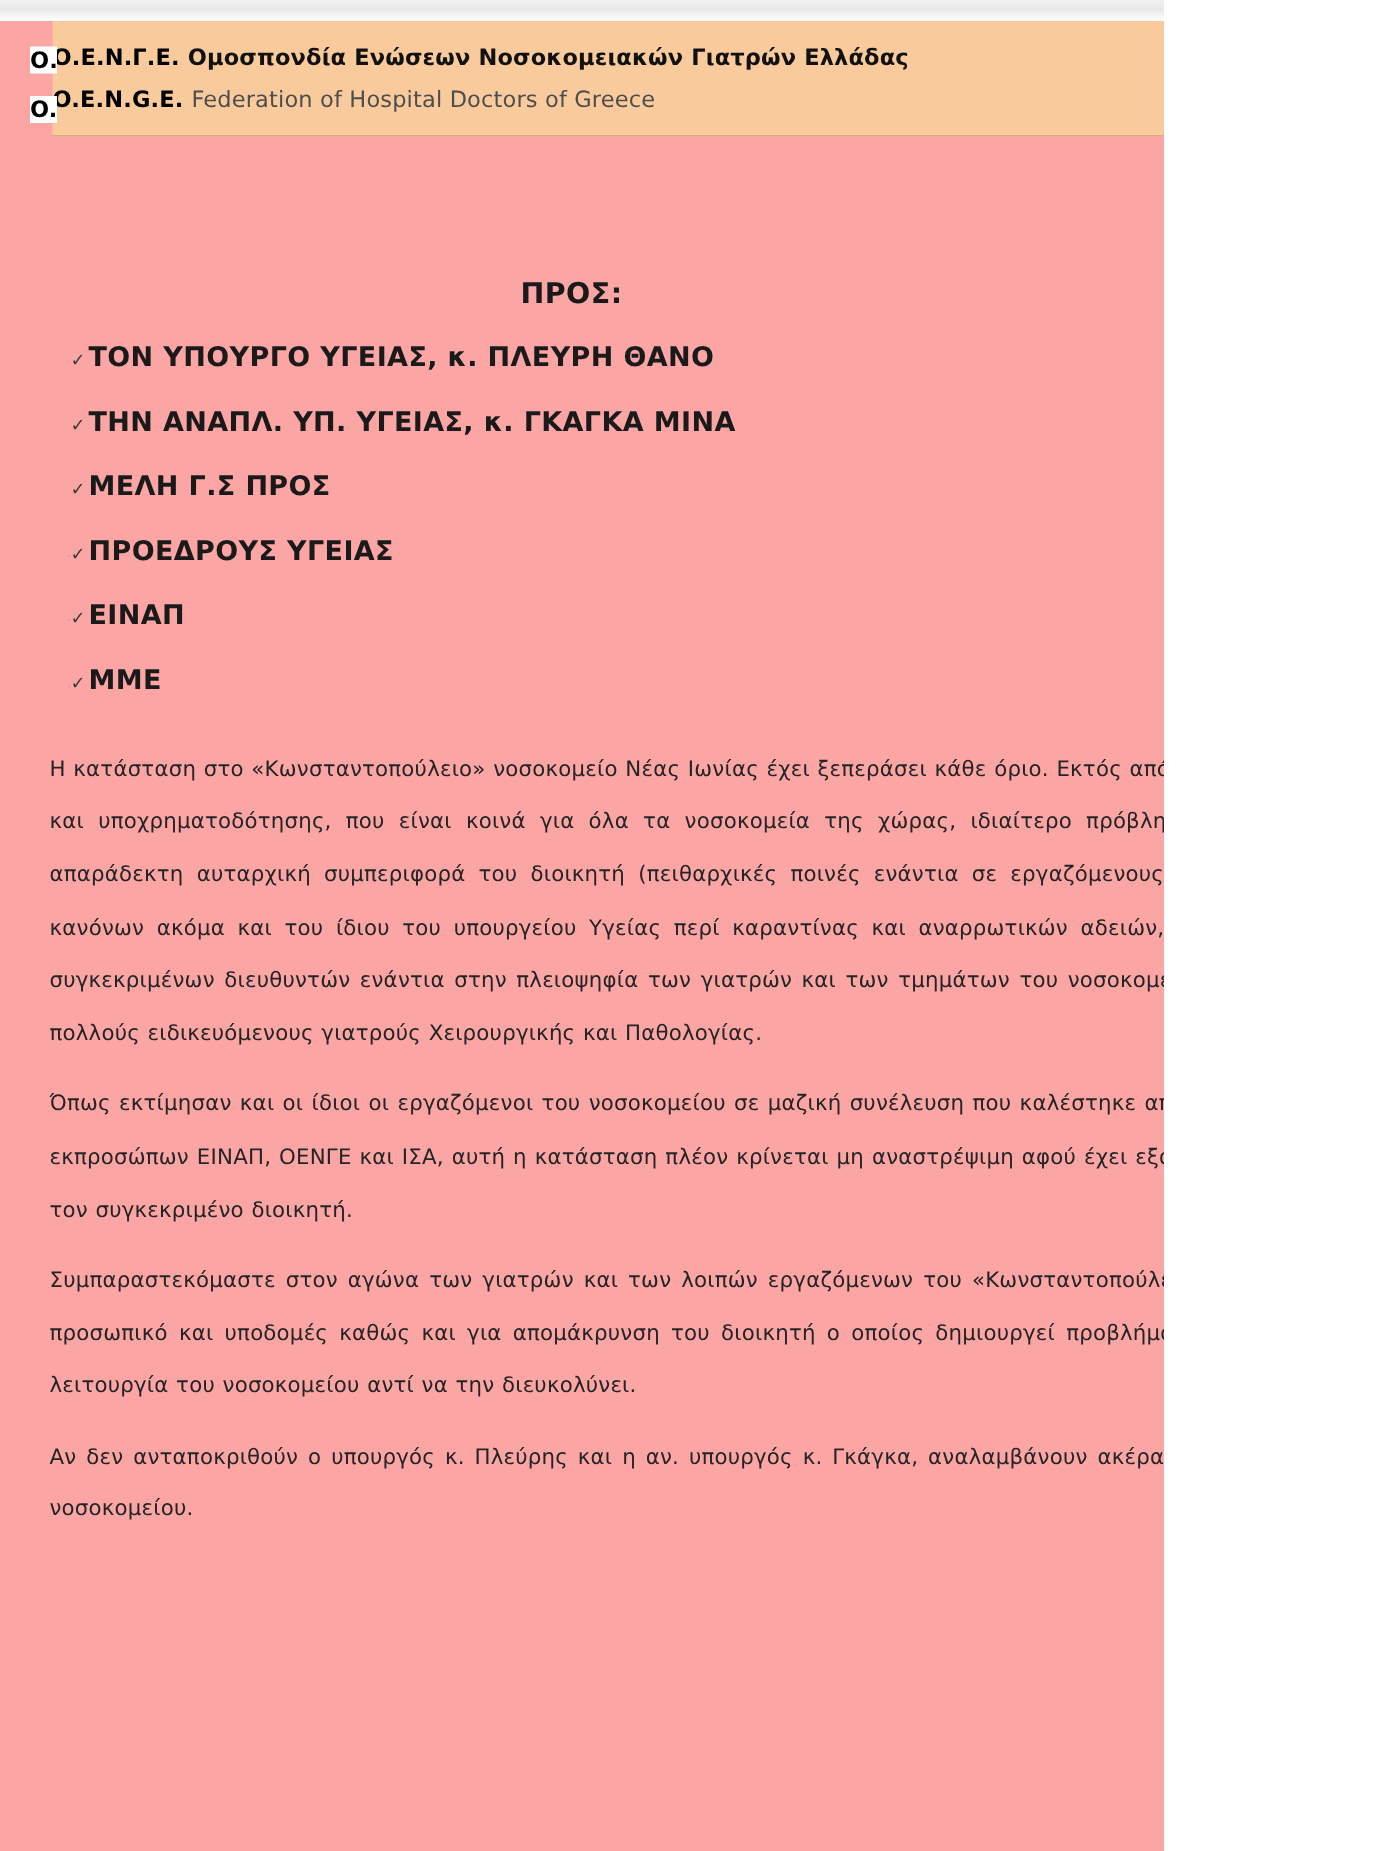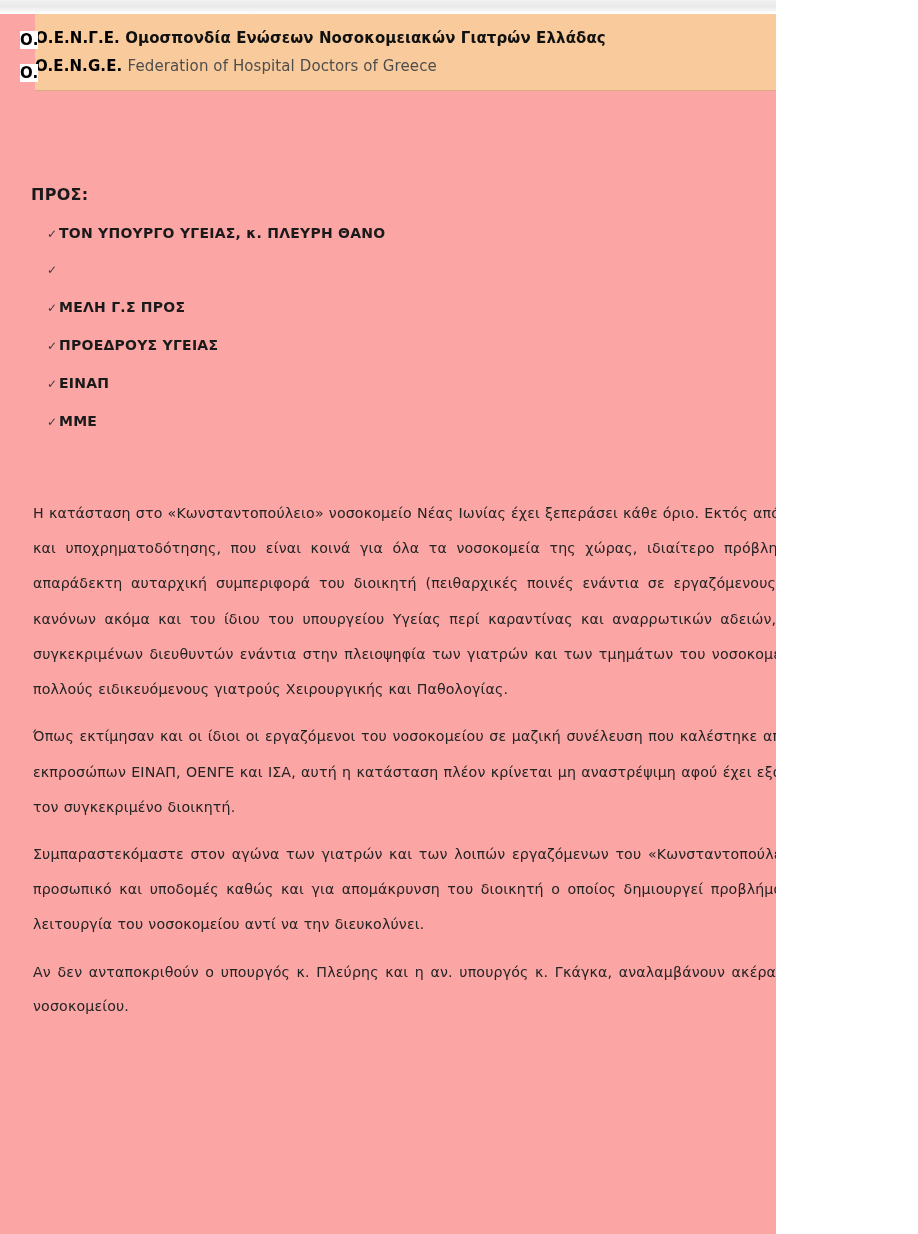--- a/index.html
+++ b/index.html
@@ -101,42 +101,43 @@
   .datebox .line2 { display: block; }
 
   
   .recipients {
     position: absolute;
     top: 185px;
     left: 31px;
     width: 700px;
   }
   .recipients-label {
-    font-size: 16px;
+    font-size: 19px;
     font-weight: bold;
     color: #1a1a1a;
     letter-spacing: .3px;
     margin-bottom: 21px;
+    text-align: center;
   }
   .recipient-row {
     display: flex;
     align-items: baseline;
     margin: 0 0 22px 0;
   }
   .recipient-check {
     width: 28px;
     flex: 0 0 28px;
     font-size: 12px;
     color: #3a3a3a;
     text-align: left;
     padding-left: 16px;
     box-sizing: border-box;
   }
   .recipient-text {
-    font-size: 14px;
+    font-size: 18px;
     font-weight: bold;
     color: #1a1a1a;
     letter-spacing: .25px;
     white-space: nowrap;
   }
 
   
   .body-copy {
     position: absolute;
     top: 496px;
@@ -185,20 +186,21 @@
 
     <div class="recipients">
       <div class="recipients-label">ΠΡΟΣ:</div>
 
       <div class="recipient-row">
         <span class="recipient-check">✓</span>
         <span class="recipient-text">ΤΟΝ ΥΠΟΥΡΓΟ ΥΓΕΙΑΣ, κ. ΠΛΕΥΡΗ ΘΑΝΟ</span>
       </div>
       <div class="recipient-row">
         <span class="recipient-check">✓</span>
+        <span class="recipient-text">ΤΗΝ ΑΝΑΠΛ. ΥΠ. ΥΓΕΙΑΣ, κ. ΓΚΑΓΚΑ ΜΙΝΑ</span>
       </div>
       <div class="recipient-row">
         <span class="recipient-check">✓</span>
         <span class="recipient-text">ΜΕΛΗ Γ.Σ ΠΡΟΣ</span>
       </div>
       <div class="recipient-row">
         <span class="recipient-check">✓</span>
         <span class="recipient-text">ΠΡΟΕΔΡΟΥΣ  ΥΓΕΙΑΣ</span>
       </div>
       <div class="recipient-row">

